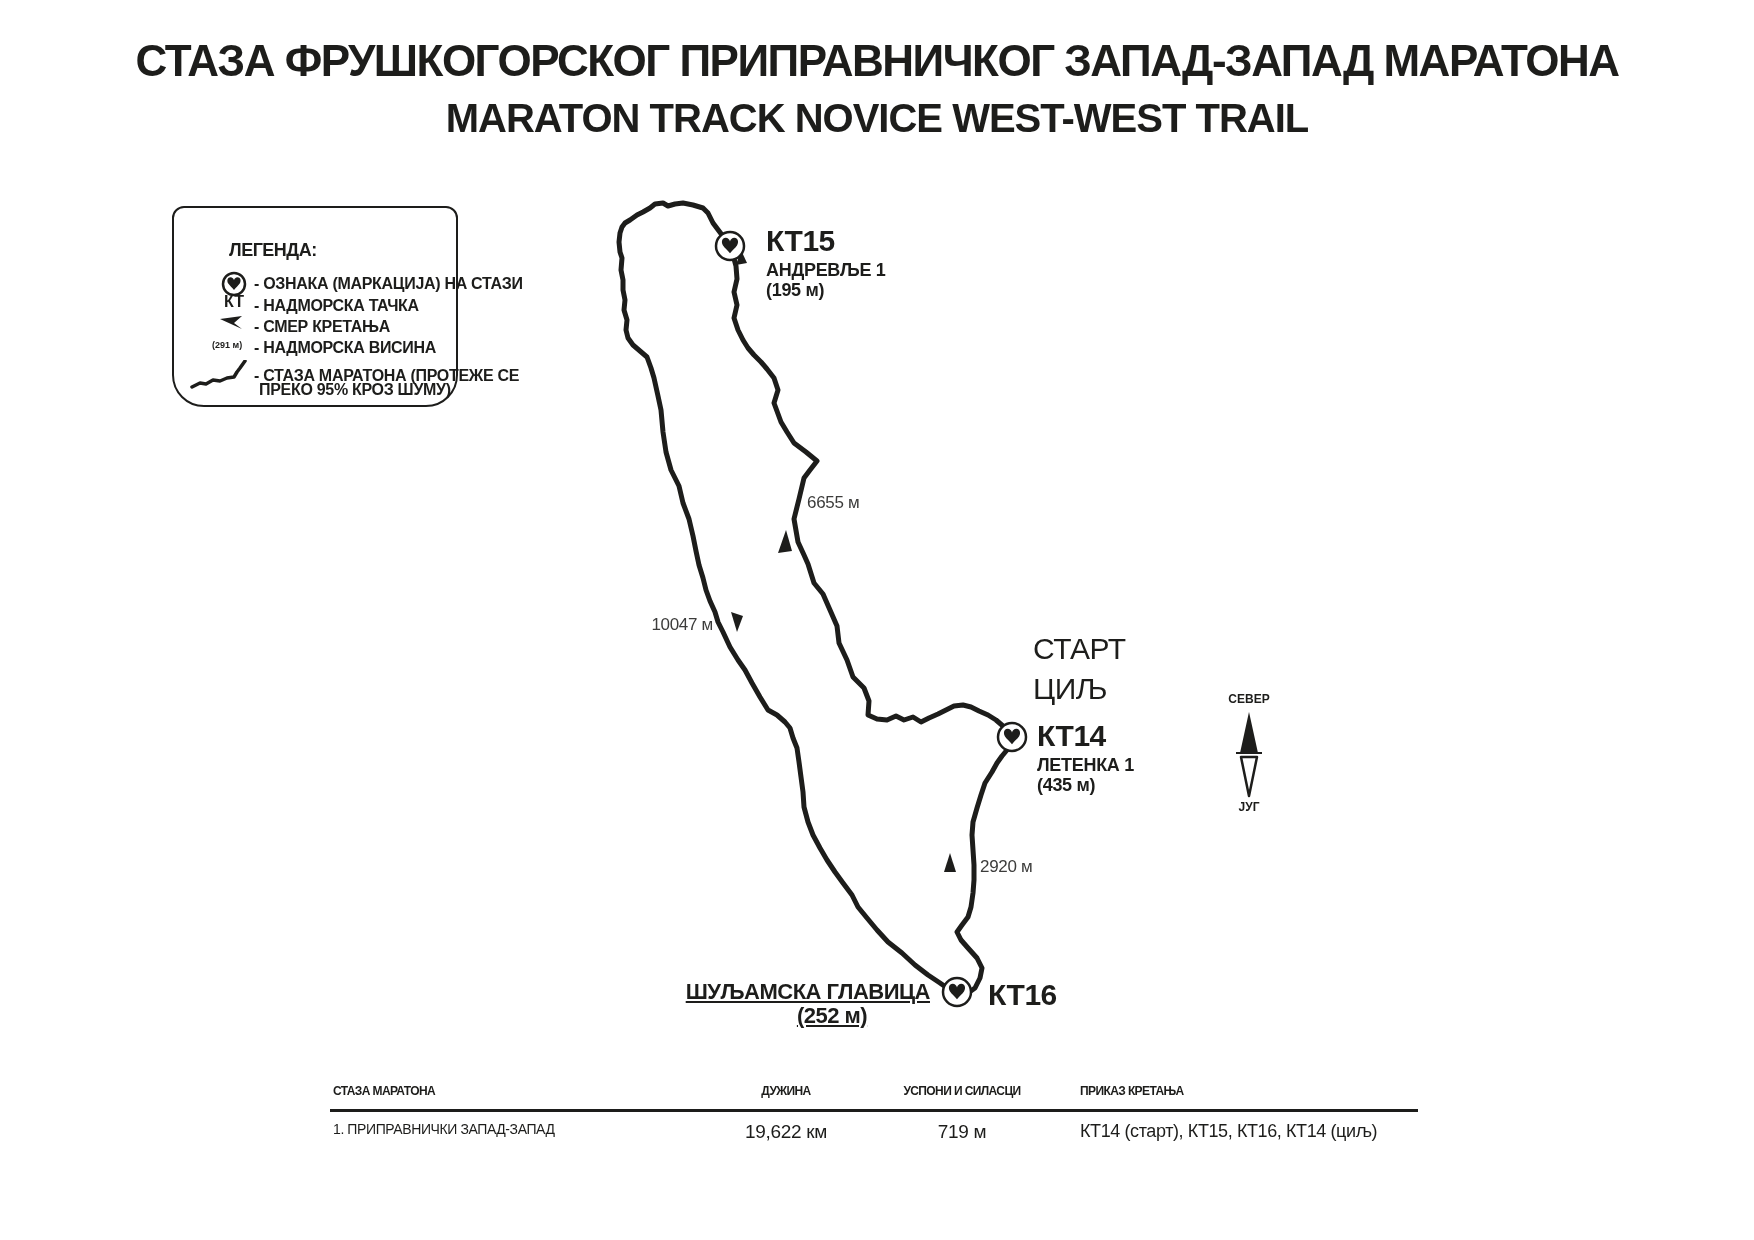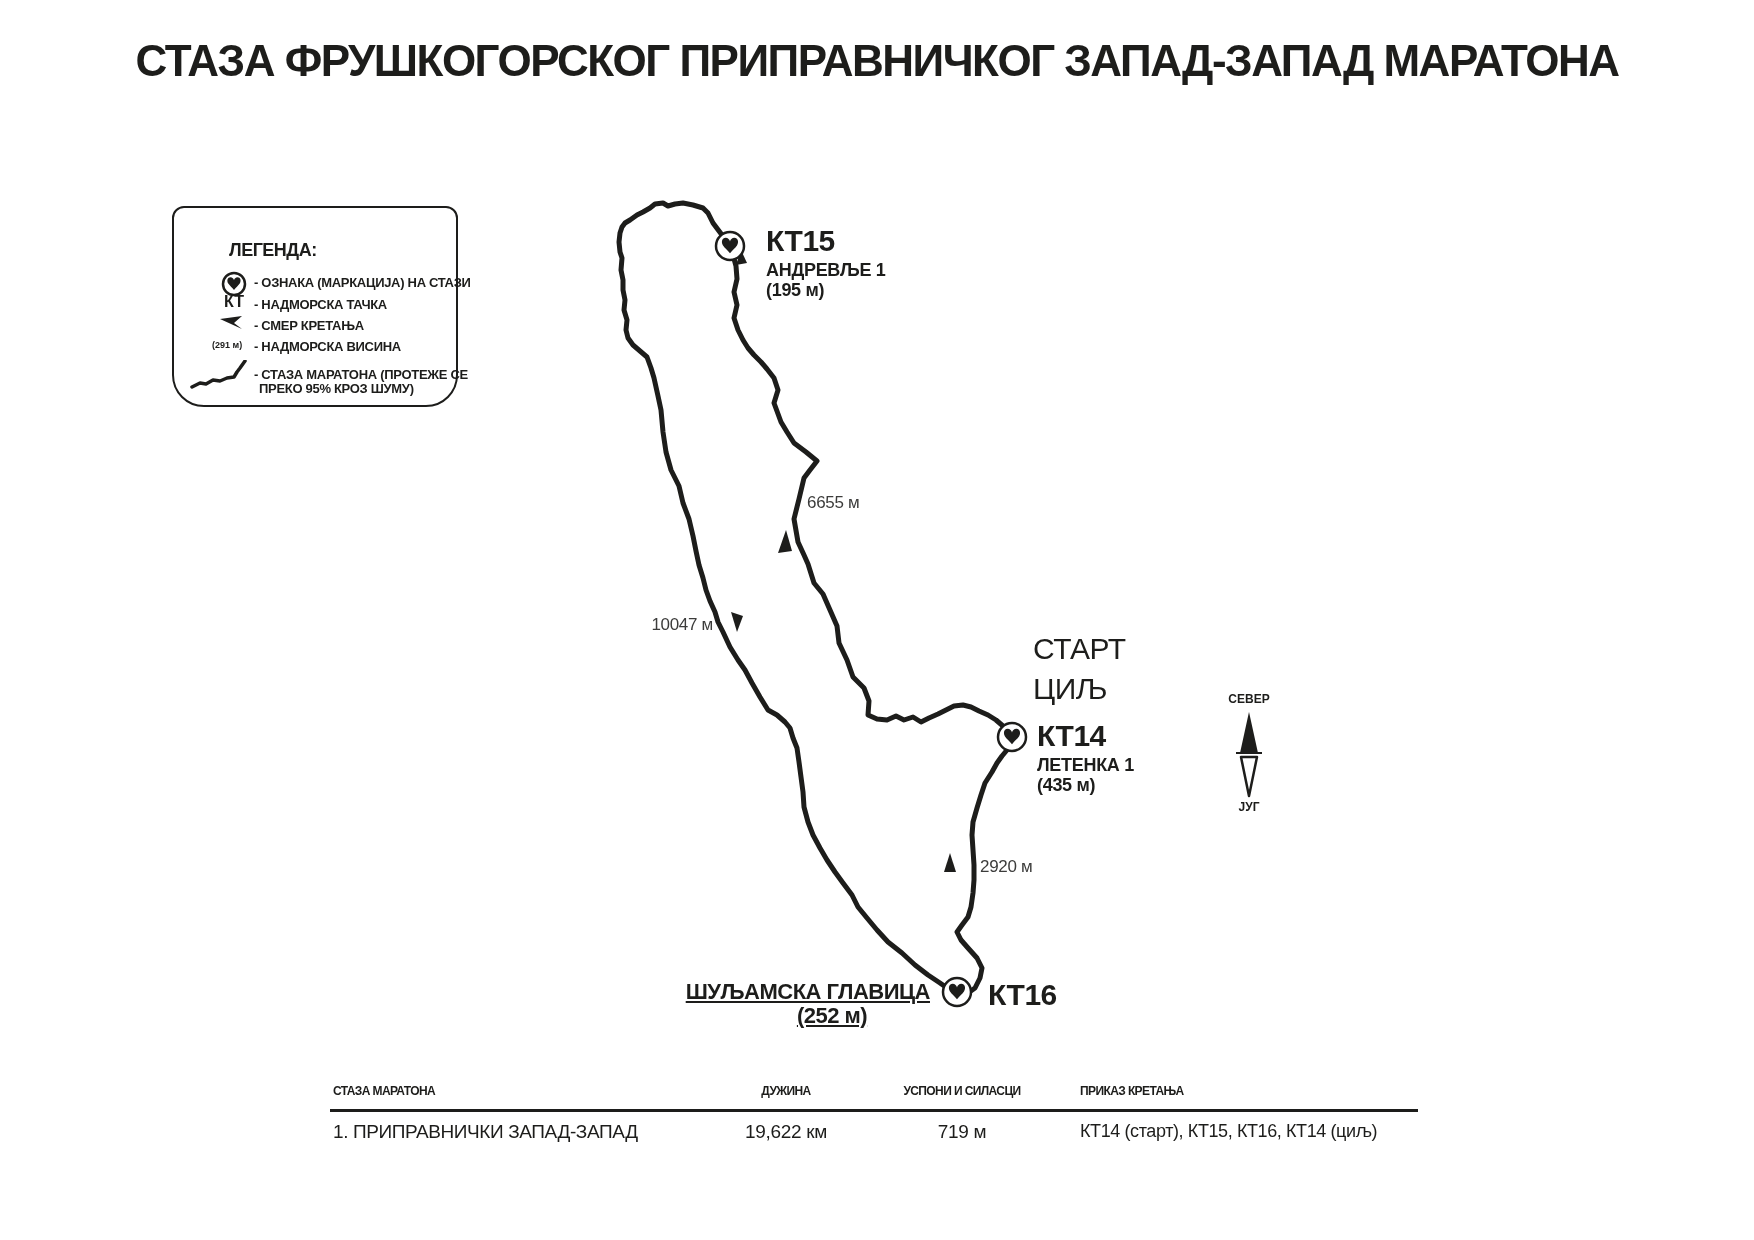--- a/index.html
+++ b/index.html
@@ -7,32 +7,32 @@
     position:relative;width:1754px;height:1240px;background:#ffffff;
     font-family:"Liberation Sans","DejaVu Sans",sans-serif;color:#1d1d1b;overflow:hidden;
   }
   .abs{position:absolute;}
   
   .title1{left:0;top:36px;width:1754px;text-align:center;font-size:44px;font-weight:700;letter-spacing:-1.5px;}
   .title2{left:0;top:96px;width:1754px;text-align:center;font-size:40px;font-weight:700;letter-spacing:-1px;}
   
   .legend-box{left:172px;top:206px;width:282px;height:197px;border:2.5px solid #1d1d1b;border-radius:12px 12px 32px 32px;}
   .legend-heading{left:55px;top:32px;font-size:18px;font-weight:700;letter-spacing:-0.5px;}
-  .legend-label{font-size:13px;font-weight:700;letter-spacing:-0.3px;white-space:nowrap;}
+  .legend-label{font-size:16px;font-weight:700;letter-spacing:-0.3px;white-space:nowrap;}
   .legend-sym{font-weight:700;white-space:nowrap;}
   
   .kt-id{font-size:30px;font-weight:700;letter-spacing:-0.5px;white-space:nowrap;}
   .kt-sub{font-size:18px;font-weight:700;letter-spacing:-0.3px;white-space:nowrap;}
   .startfinish{font-size:30px;font-weight:400;letter-spacing:-0.5px;white-space:nowrap;}
   .dist{font-size:17px;font-weight:400;color:#3c3c3b;letter-spacing:-0.3px;white-space:nowrap;}
   .place-big{font-size:22px;font-weight:700;letter-spacing:-0.5px;white-space:nowrap;text-decoration:underline;}
   .compass-txt{font-size:12px;font-weight:700;text-align:center;width:80px;}
   
   .th{font-size:12px;font-weight:700;letter-spacing:-0.6px;white-space:nowrap;}
-  .td{font-size:19px;font-weight:400;letter-spacing:-0.4px;white-space:nowrap;}
+  .td{font-size:14px;font-weight:400;letter-spacing:-0.4px;white-space:nowrap;}
   .td-b{font-size:19px;font-weight:400;letter-spacing:-0.3px;white-space:nowrap;}
   .ctr{text-align:center;}
   .hline{background:#1d1d1b;height:2.5px;}
   svg{display:block;}
 </style>
 </head>
 <body>
 
 <div id="page">
 
@@ -67,20 +67,21 @@
     </g>
 
     <g>
       <polygon points="1249,712 1240,753 1258,753" fill="#1d1d1b"></polygon>
       <line x1="1236" y1="753" x2="1262" y2="753" stroke="#1d1d1b" stroke-width="2"></line>
       <polygon points="1241,757 1257,757 1249,796" fill="none" stroke="#1d1d1b" stroke-width="2.5" stroke-linejoin="round"></polygon>
     </g>
   </svg>
 
   <div class="abs title1">СТАЗА ФРУШКОГОРСКОГ ПРИПРАВНИЧКОГ ЗАПАД-ЗАПАД МАРАТОНА</div>
+  <div class="abs title2">MARATON TRACK NOVICE WEST-WEST TRAIL</div>
 
   <div class="abs legend-box">
     <div class="abs legend-heading">ЛЕГЕНДА:</div>
 
     <svg class="abs" style="left:46px;top:62px" width="28" height="28" viewBox="-14 -14 28 28">
       <circle r="11" fill="#ffffff" stroke="#1d1d1b" stroke-width="2.5"></circle>
       <path fill="#1d1d1b" transform="scale(0.82)" d="M0,7.2 C-2.2,4.2 -5.2,2.2 -7,-0.6 C-9.2,-4 -7.8,-8.2 -4.4,-8.2 C-2,-8.2 -0.4,-6.4 0,-4.6 C0.4,-6.4 2,-8.2 4.4,-8.2 C7.8,-8.2 9.2,-4 7,-0.6 C5.2,2.2 2.2,4.2 0,7.2 Z"></path>
     </svg>
     <div class="abs legend-label" style="left:80px;top:67px">- ОЗНАКА (МАРКАЦИЈА) НА СТАЗИ</div>
 

